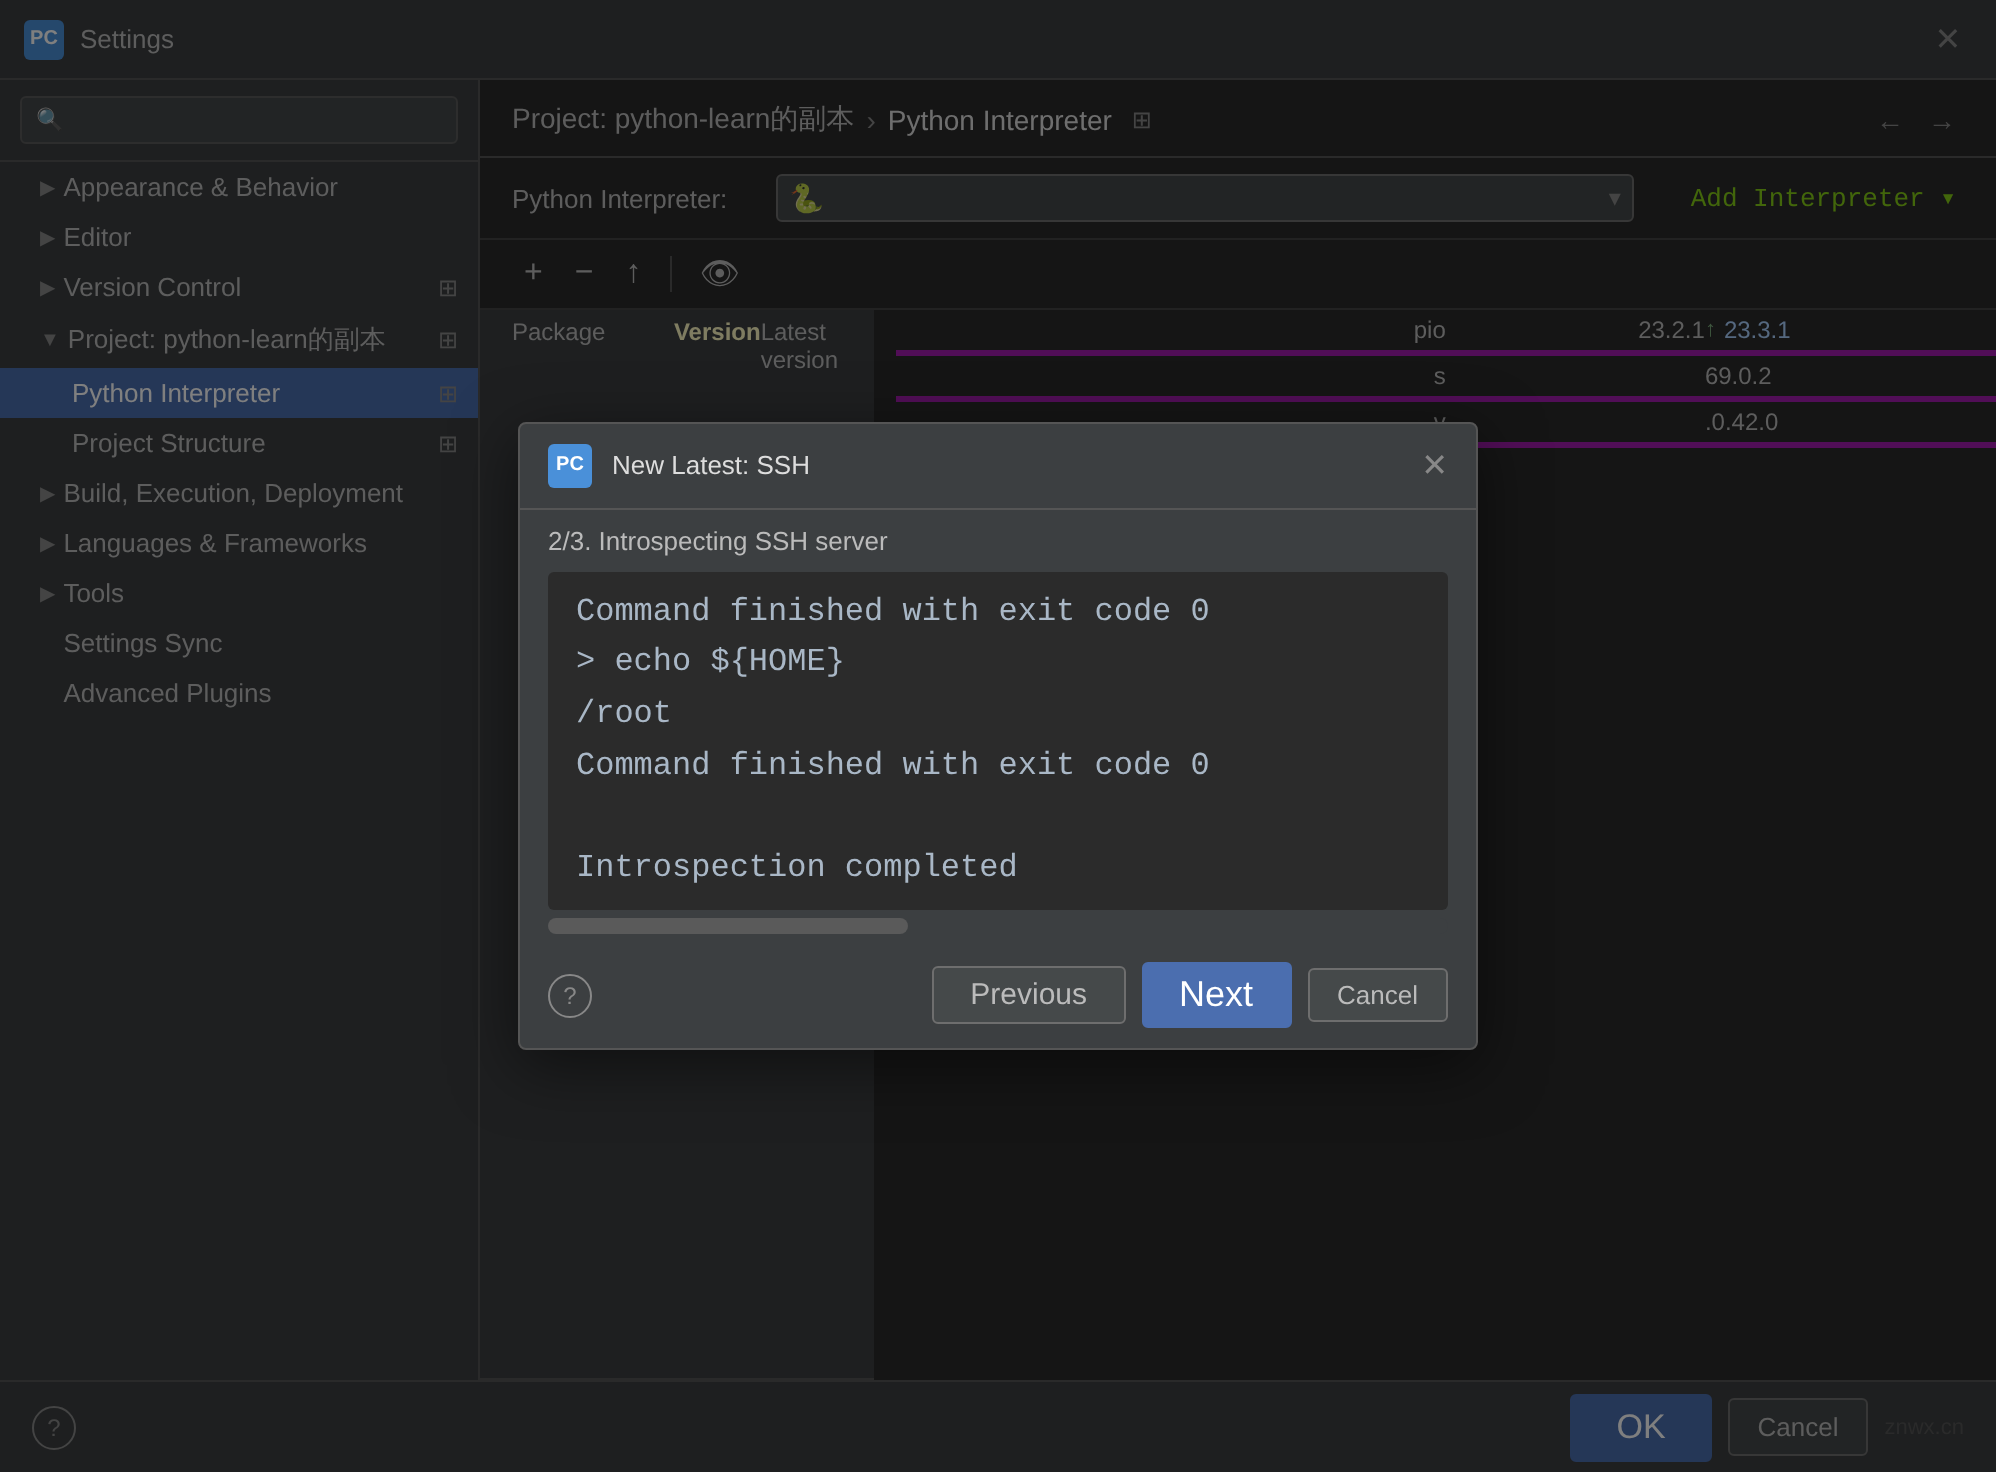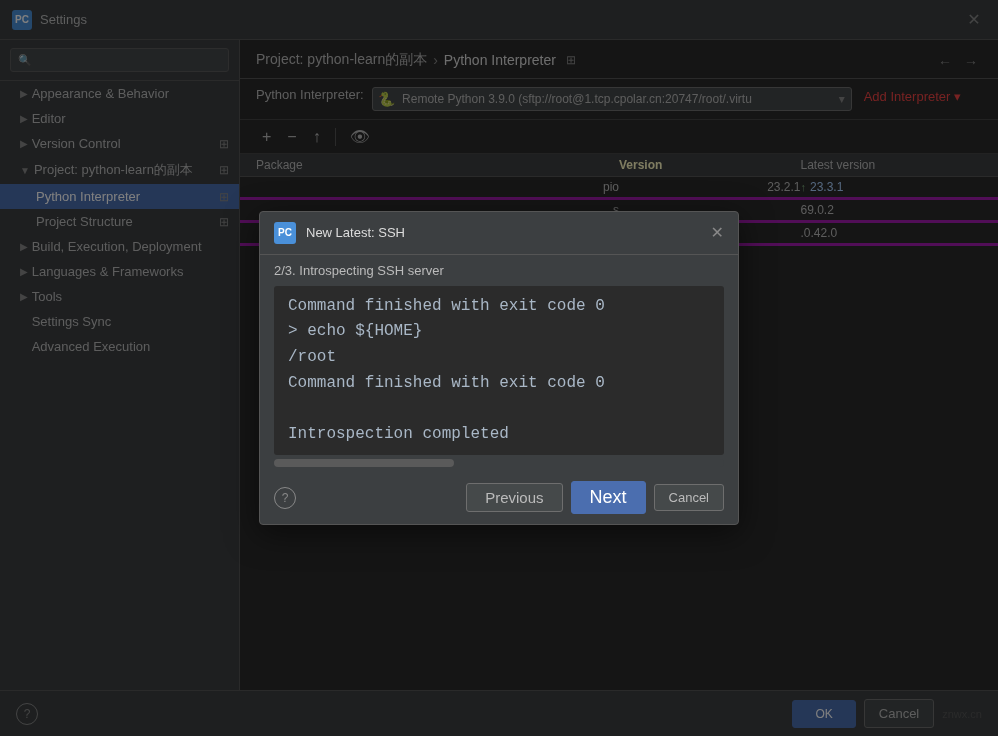--- a/index.html
+++ b/index.html
@@ -162,22 +162,22 @@
       color: #888;
       cursor: pointer;
       font-size: 14px;
       padding: 2px 4px;
     }
 
     
     .interpreter-row {
       padding: 8px 16px;
       display: flex;
-      align-items: flex-start;
-      gap: 8px;
+      align-items: center;
+      gap: 24px;
       border-bottom: 1px solid #444;
     }
     .interpreter-label { color: #bbb; font-size: 13px; flex-shrink: 0; }
     .interpreter-select {
       flex: 1;
       background: #45494a;
       border: 1px solid #6e6e6e;
       border-radius: 3px;
       color: #bbb;
       padding: 3px 6px;
@@ -191,25 +191,26 @@
       margin-right: 6px;
       font-size: 14px;
     }
     .interpreter-select .interp-arrow {
       margin-left: auto;
       color: #888;
     }
     .add-interpreter-btn {
       background: none;
       border: none;
-      color: #ef4444;
+      color: #84cc16;
       cursor: pointer;
       font-size: 13px;
       padding: 2px 4px;
       white-space: nowrap;
+      font-family: Liberation Mono, monospace;
     }
 
     
     .toolbar-row {
       padding: 4px 16px;
       display: flex;
       align-items: center;
       gap: 4px;
       border-bottom: 1px solid #444;
     }
@@ -222,21 +223,22 @@
       padding: 3px 6px;
       border-radius: 3px;
     }
     .toolbar-sep { width: 1px; height: 18px; background: #555; margin: 0 4px; }
 
     
     .package-table {
       flex: 1;
       overflow: hidden;
       display: flex;
-      flex-direction: column;
+      flex-direction: row;
+      gap: 11px;
     }
     .table-header {
       display: flex;
       background: #3c3f41;
       border-bottom: 1px solid #555;
       padding: 4px 16px;
     }
     .th-package { flex: 2; font-size: 12px; color: #bbb; font-weight: 500; }
     .th-version { flex: 1; font-size: 12px; color: #fef9c3; font-weight: 700; }
     .th-latest { flex: 1; font-size: 12px; color: #bbb; font-weight: 500; }
@@ -418,21 +420,21 @@
       cursor: pointer;
     }
     .bottom-spacer { flex: 1; }
     .btn-ok {
       background: #4b6eaf;
       border: 1px solid #4b6eaf;
       color: #fff;
       padding: 6px 22px;
       border-radius: 3px;
       cursor: pointer;
-      font-size: 12px;
+      font-size: 17px;
     }
     .btn-cancel {
       background: #45494a;
       border: 1px solid #6e6e6e;
       color: #bbb;
       padding: 6px 14px;
       border-radius: 3px;
       cursor: pointer;
       font-size: 13px;
     }
@@ -497,21 +499,21 @@
     <div class="sidebar-item">
       <span class="arrow">▶</span>
       <span>Tools</span>
     </div>
     <div class="sidebar-item">
       <span class="arrow" style="visibility:hidden">▶</span>
       <span>Settings Sync</span>
     </div>
     <div class="sidebar-item">
       <span class="arrow" style="visibility:hidden">▶</span>
-      <span>Advanced Execution</span>
+      <span>Advanced Plugins</span>
     </div>
   </div>
 
   <div class="content">
 
     <div class="content-header">
       <div class="breadcrumb">
         <span>Project: python-learn的副本</span>
         <span class="breadcrumb-sep">›</span>
         <span class="breadcrumb-current">Python Interpreter</span>
@@ -520,21 +522,20 @@
       <div class="nav-arrows">
         <button class="nav-arrow-btn">←</button>
         <button class="nav-arrow-btn">→</button>
       </div>
     </div>
 
     <div class="interpreter-row">
       <span class="interpreter-label">Python Interpreter:</span>
       <div class="interpreter-select">
         <span class="interp-icon">🐍</span>
-        <span>Remote Python 3.9.0 (sftp://root@1.tcp.cpolar.cn:20747/root/.virtu</span>
         <span class="interp-arrow">▾</span>
       </div>
       <button class="add-interpreter-btn">Add Interpreter ▾</button>
     </div>
 
     <div class="toolbar-row">
       <button class="toolbar-btn">+</button>
       <button class="toolbar-btn">−</button>
       <button class="toolbar-btn">↑</button>
       <div class="toolbar-sep"></div>

